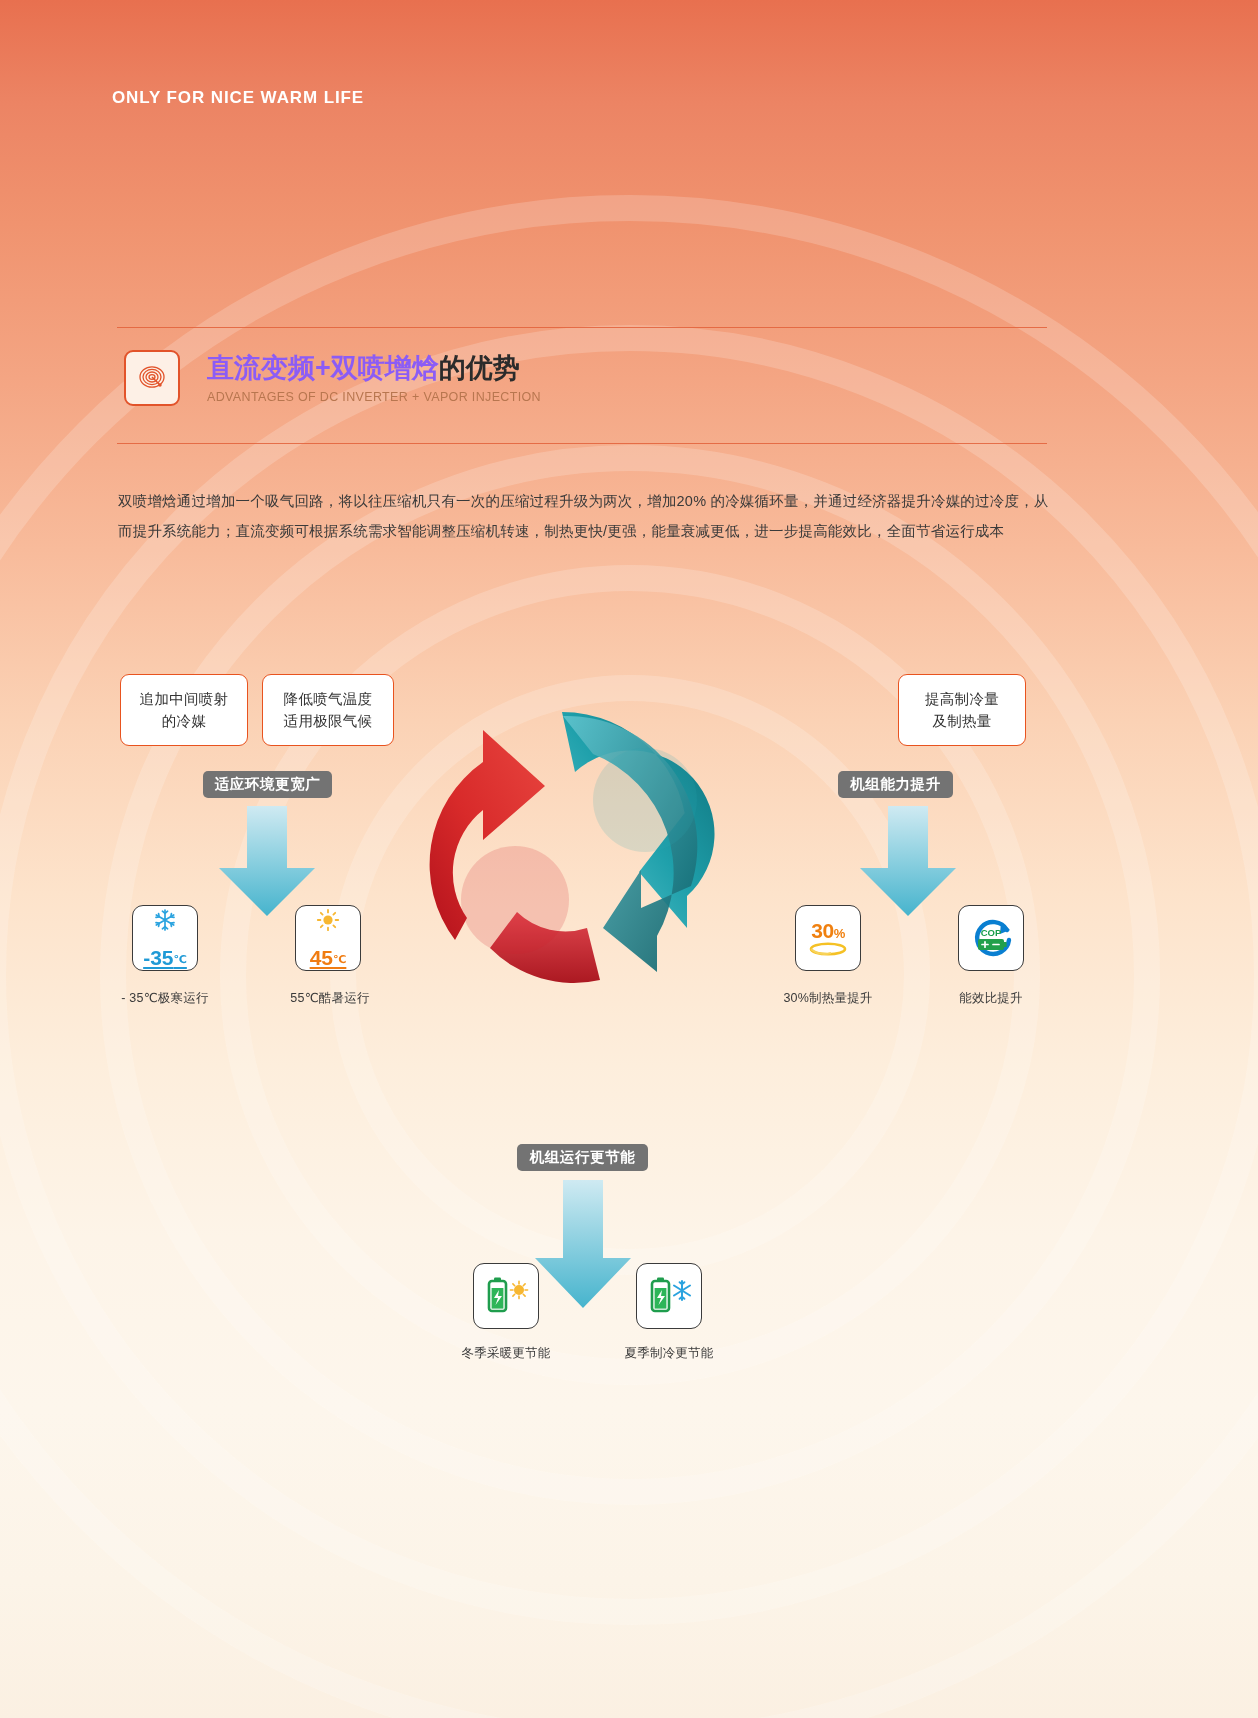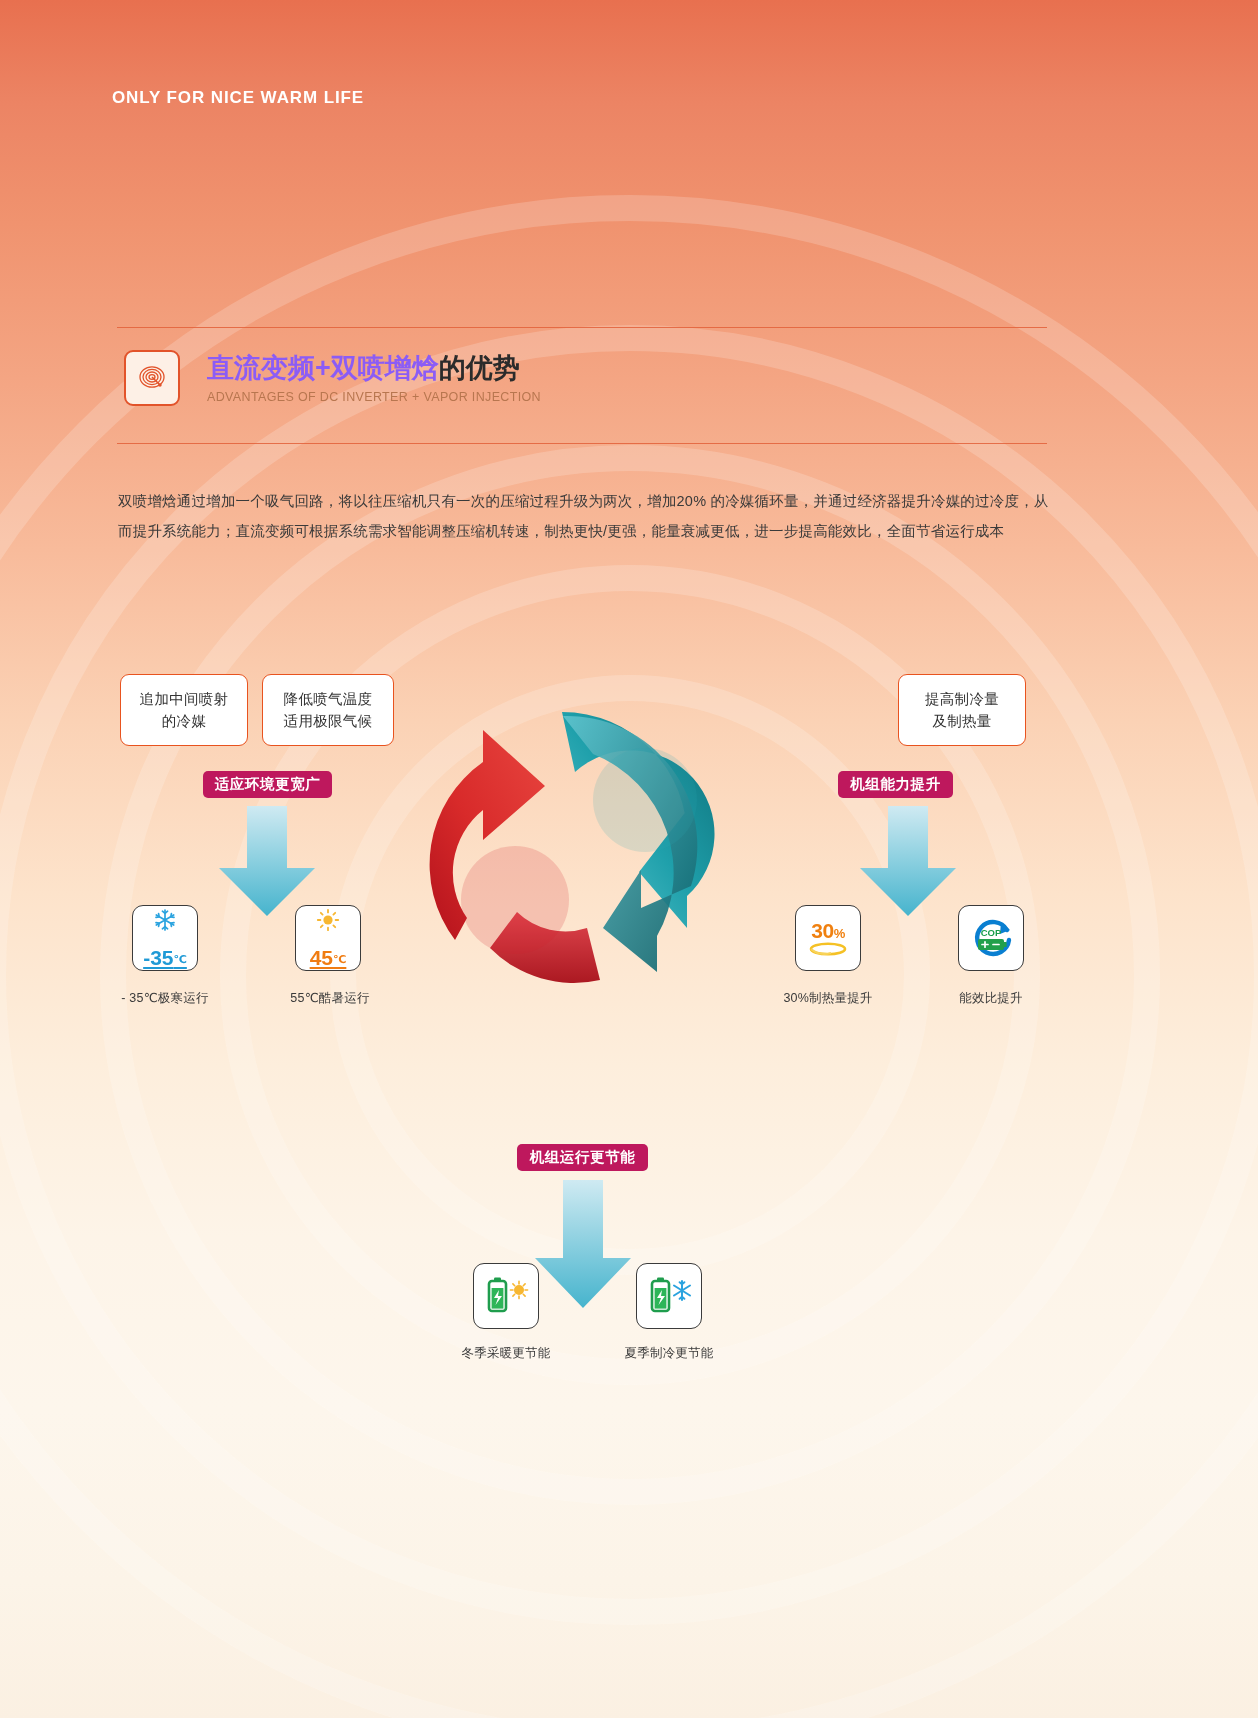--- a/index.html
+++ b/index.html
@@ -41,21 +41,21 @@
   }
 
   .canvas { position:absolute; left:0; top:0; width:1156px; height:1718px; }
 
   .callout {
     position:absolute; background:#fff; border:1.6px solid #e8531f; border-radius:9px;
     display:flex; align-items:center; justify-content:center; text-align:center;
     font-size:14.5px; color:#333; line-height:1.55; letter-spacing:.3px;
   }
   .badge {
-    position:absolute; background:#be185d; color:#fff; border-radius:5px;
+    position:absolute; background:#737373; color:#fff; border-radius:5px;
     font-size:14.5px; font-weight:bold; letter-spacing:.6px;
     display:flex; align-items:center; justify-content:center; white-space:nowrap;
   }
   .icon-card {
     position:absolute; width:66px; height:66px; background:#fff;
     border:1.6px solid #3b3b3b; border-radius:11px;
     display:flex; flex-direction:column; align-items:center; justify-content:center;
   }
   .caption {
     position:absolute; font-size:12.5px; color:#3a3a3a; text-align:center;

